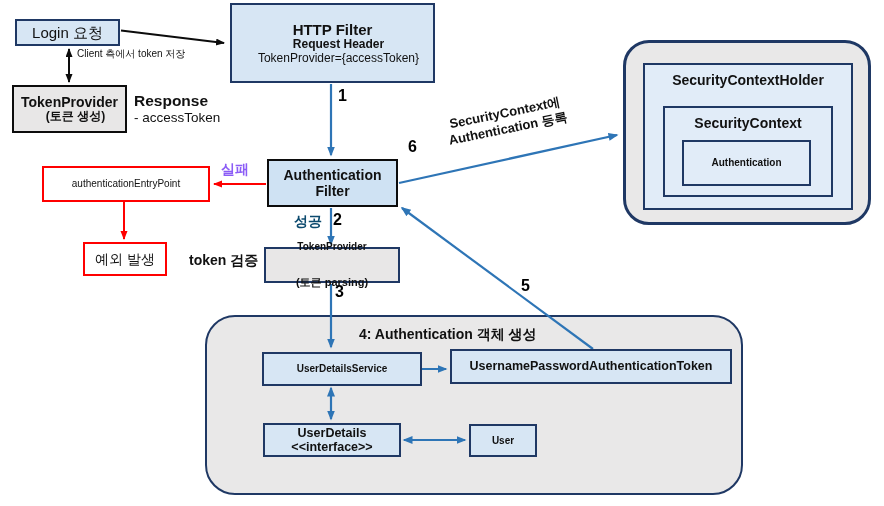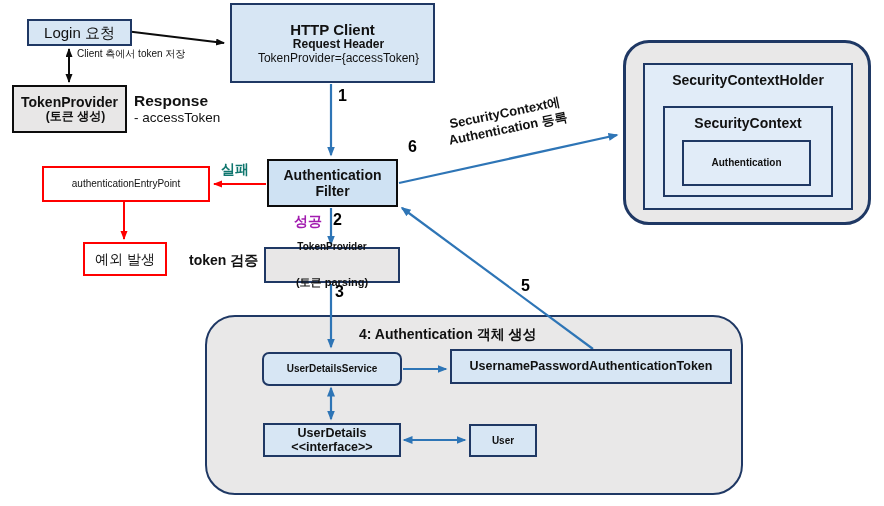--- a/index.html
+++ b/index.html
@@ -15,21 +15,21 @@
   .gray-blk{background:#e8e7e7;border:2px solid #0c0c0c;}
   .gray-nvy{background:#e8e7e7;border:2px solid #1f3864;}
   .red-box{background:#ffffff;border:2px solid #ff0000;}
   .round{position:absolute;box-sizing:border-box;background:#e9e8e8;border:2px solid #1f3864;}
   .holder{background:#e1ecf8;border:2px solid #1f3864;}
   .lbl{position:absolute;white-space:nowrap;}
   .b{font-weight:bold;}
   .step{font-size:16px;font-weight:bold;color:#000;}
   .t15{font-size:15px;} .t14{font-size:14px;} .t13{font-size:10px;}
   .t12{font-size:12px;padding-left:12px;} .t11{font-size:11px;margin-top:24px;}
-  .fail{color:#0f766e;font-family:Liberation Mono, monospace;} .succ{color:#a21caf;}
+  .fail{color:#8b5cf6;font-family:Liberation Mono, monospace;} .succ{color:#0c4a6e;}
   .rot-note{position:absolute;left:433px;top:120px;width:150px;text-align:center;
     font-size:13px;font-weight:bold;line-height:1.25;
     transform:rotate(-11.5deg);transform-origin:0 50%;}
   .top-label{justify-content:flex-start;padding-top:7px;}
 </style>
 </head>
 <body>
 
 <div id="canvas">
 
@@ -56,31 +56,31 @@
     <line x1="124" y1="202" x2="124" y2="239" stroke="#ff0000" stroke-width="2" marker-end="url(#mR)"></line>
     <line x1="331" y1="208" x2="331" y2="244" stroke="#2e75b6" stroke-width="2.2" marker-end="url(#mS)"></line>
     <line x1="331" y1="284" x2="331" y2="347" stroke="#2e75b6" stroke-width="2.2" marker-end="url(#mS)"></line>
     <line x1="403" y1="369" x2="446" y2="369" stroke="#2e75b6" stroke-width="2.2" marker-end="url(#mS)"></line>
     <line x1="331" y1="388" x2="331" y2="419" stroke="#2e75b6" stroke-width="2.2" marker-start="url(#mS)" marker-end="url(#mS)"></line>
     <line x1="404" y1="440" x2="465" y2="440" stroke="#2e75b6" stroke-width="2.2" marker-start="url(#mS)" marker-end="url(#mS)"></line>
     <line x1="593" y1="349" x2="402" y2="208" stroke="#2e75b6" stroke-width="2.2" marker-end="url(#mS)"></line>
     <line x1="399" y1="183" x2="617" y2="135" stroke="#2e75b6" stroke-width="2.2" marker-end="url(#mS)"></line>
   </svg>
 
-  <div class="box blue t15" style="left:27px;top:19px;width:105px;height:27px;">
+  <div class="box blue t15" style="left:15px;top:19px;width:105px;height:27px;">
     <span>Login 요청</span>
   </div>
 
   <div class="box gray-blk" style="left:12px;top:85px;width:115px;height:48px;">
     <span class="b t14">TokenProvider</span>
     <span class="b t12">(토큰 생성)</span>
   </div>
 
   <div class="box blue" style="left:230px;top:3px;width:205px;height:80px;">
-    <span class="b t15">HTTP Client</span>
+    <span class="b t15">HTTP Filter</span>
     <span class="b t12">Request Header</span>
     <span class="t12">TokenProvider={accessToken}</span>
   </div>
 
   <div class="box blue-blk b t14" style="left:267px;top:159px;width:131px;height:48px;">
     <span>Authentication</span>
     <span>Filter</span>
   </div>
 
   <div class="box red-box t14" style="left:83px;top:242px;width:84px;height:34px;">
@@ -89,21 +89,21 @@
 
   <div class="box red-box t13" style="left:42px;top:166px;width:168px;height:36px;">
     <span>authenticationEntryPoint</span>
   </div>
 
   <div class="box gray-nvy" style="left:264px;top:247px;width:136px;height:36px;">
     <span class="b t13">TokenProvider</span>
     <span class="b t11">(토큰 parsing)</span>
   </div>
 
-  <div class="box blue b t13" style="left:262px;top:352px;width:140px;height:34px;border-radius:7px;">
+  <div class="box blue b t13" style="left:262px;top:352px;width:160px;height:34px;">
     <span>UserDetailsService</span>
   </div>
 
   <div class="box blue b" style="left:450px;top:349px;width:282px;height:35px;font-size:12.5px;">
     <span>UsernamePasswordAuthenticationToken</span>
   </div>
 
   <div class="box blue b" style="left:263px;top:423px;width:138px;height:34px;font-size:12.5px;">
     <span>UserDetails</span>
     <span>&lt;&lt;interface&gt;&gt;</span>

